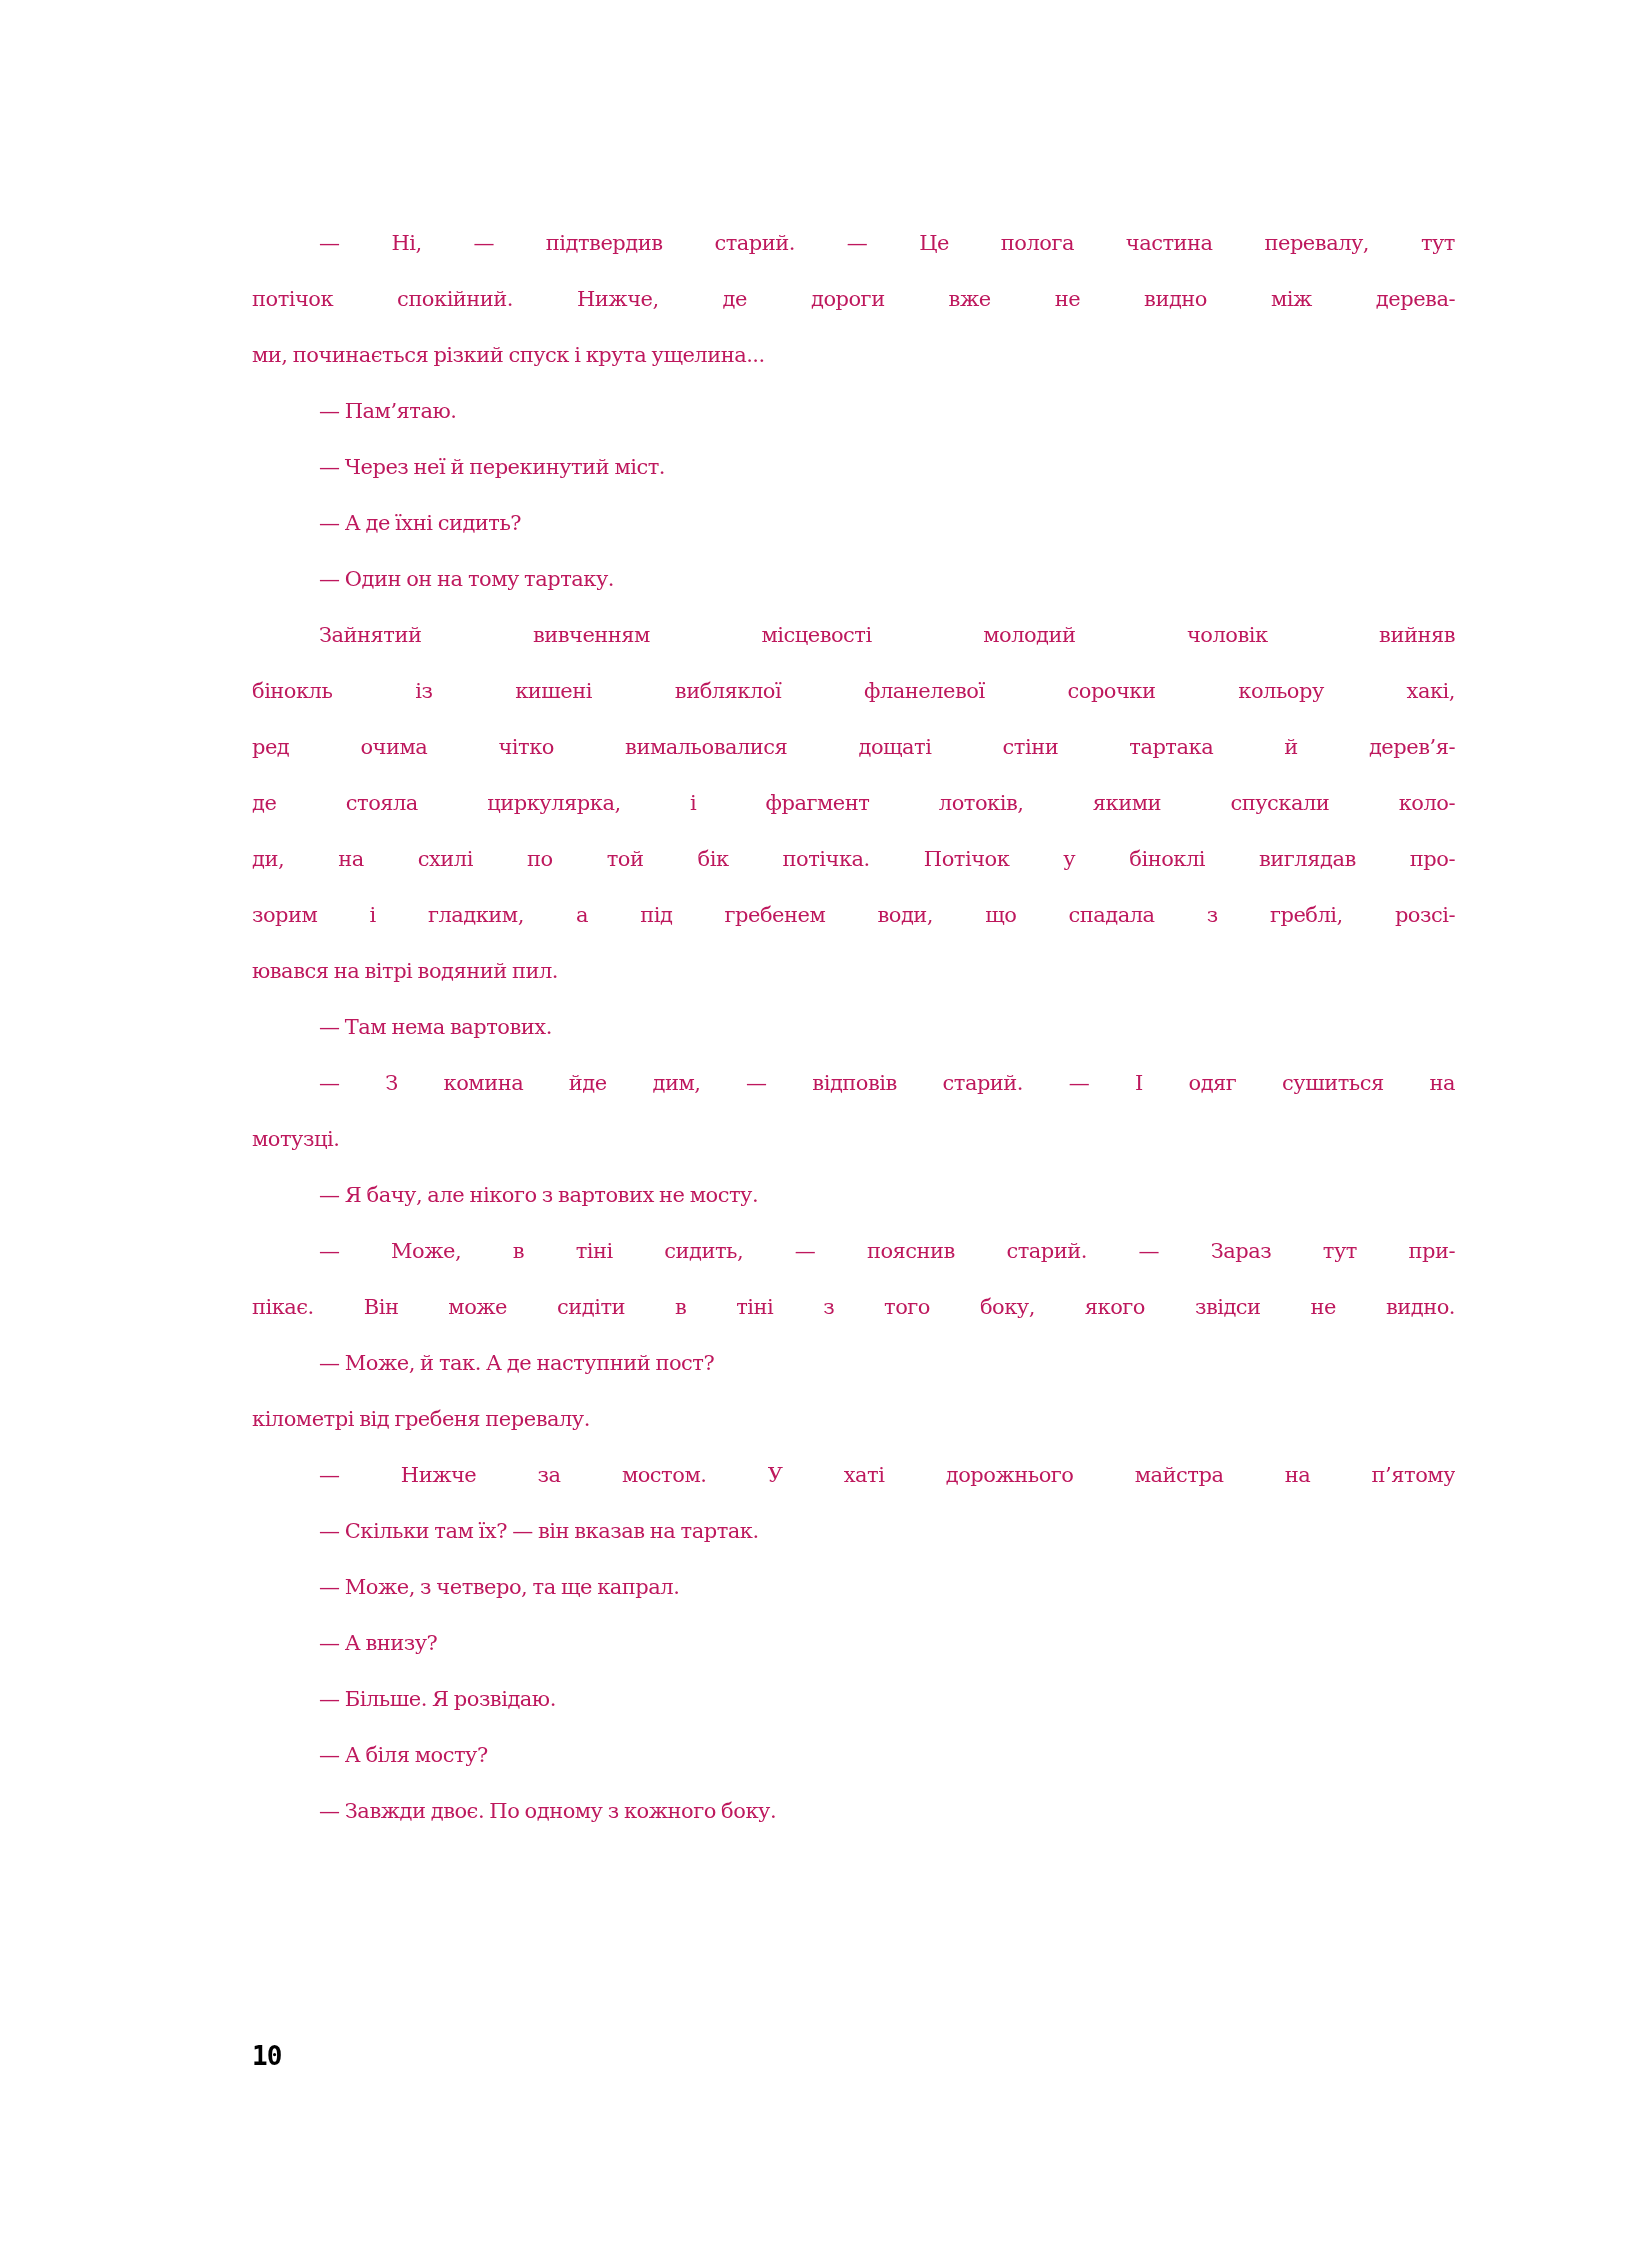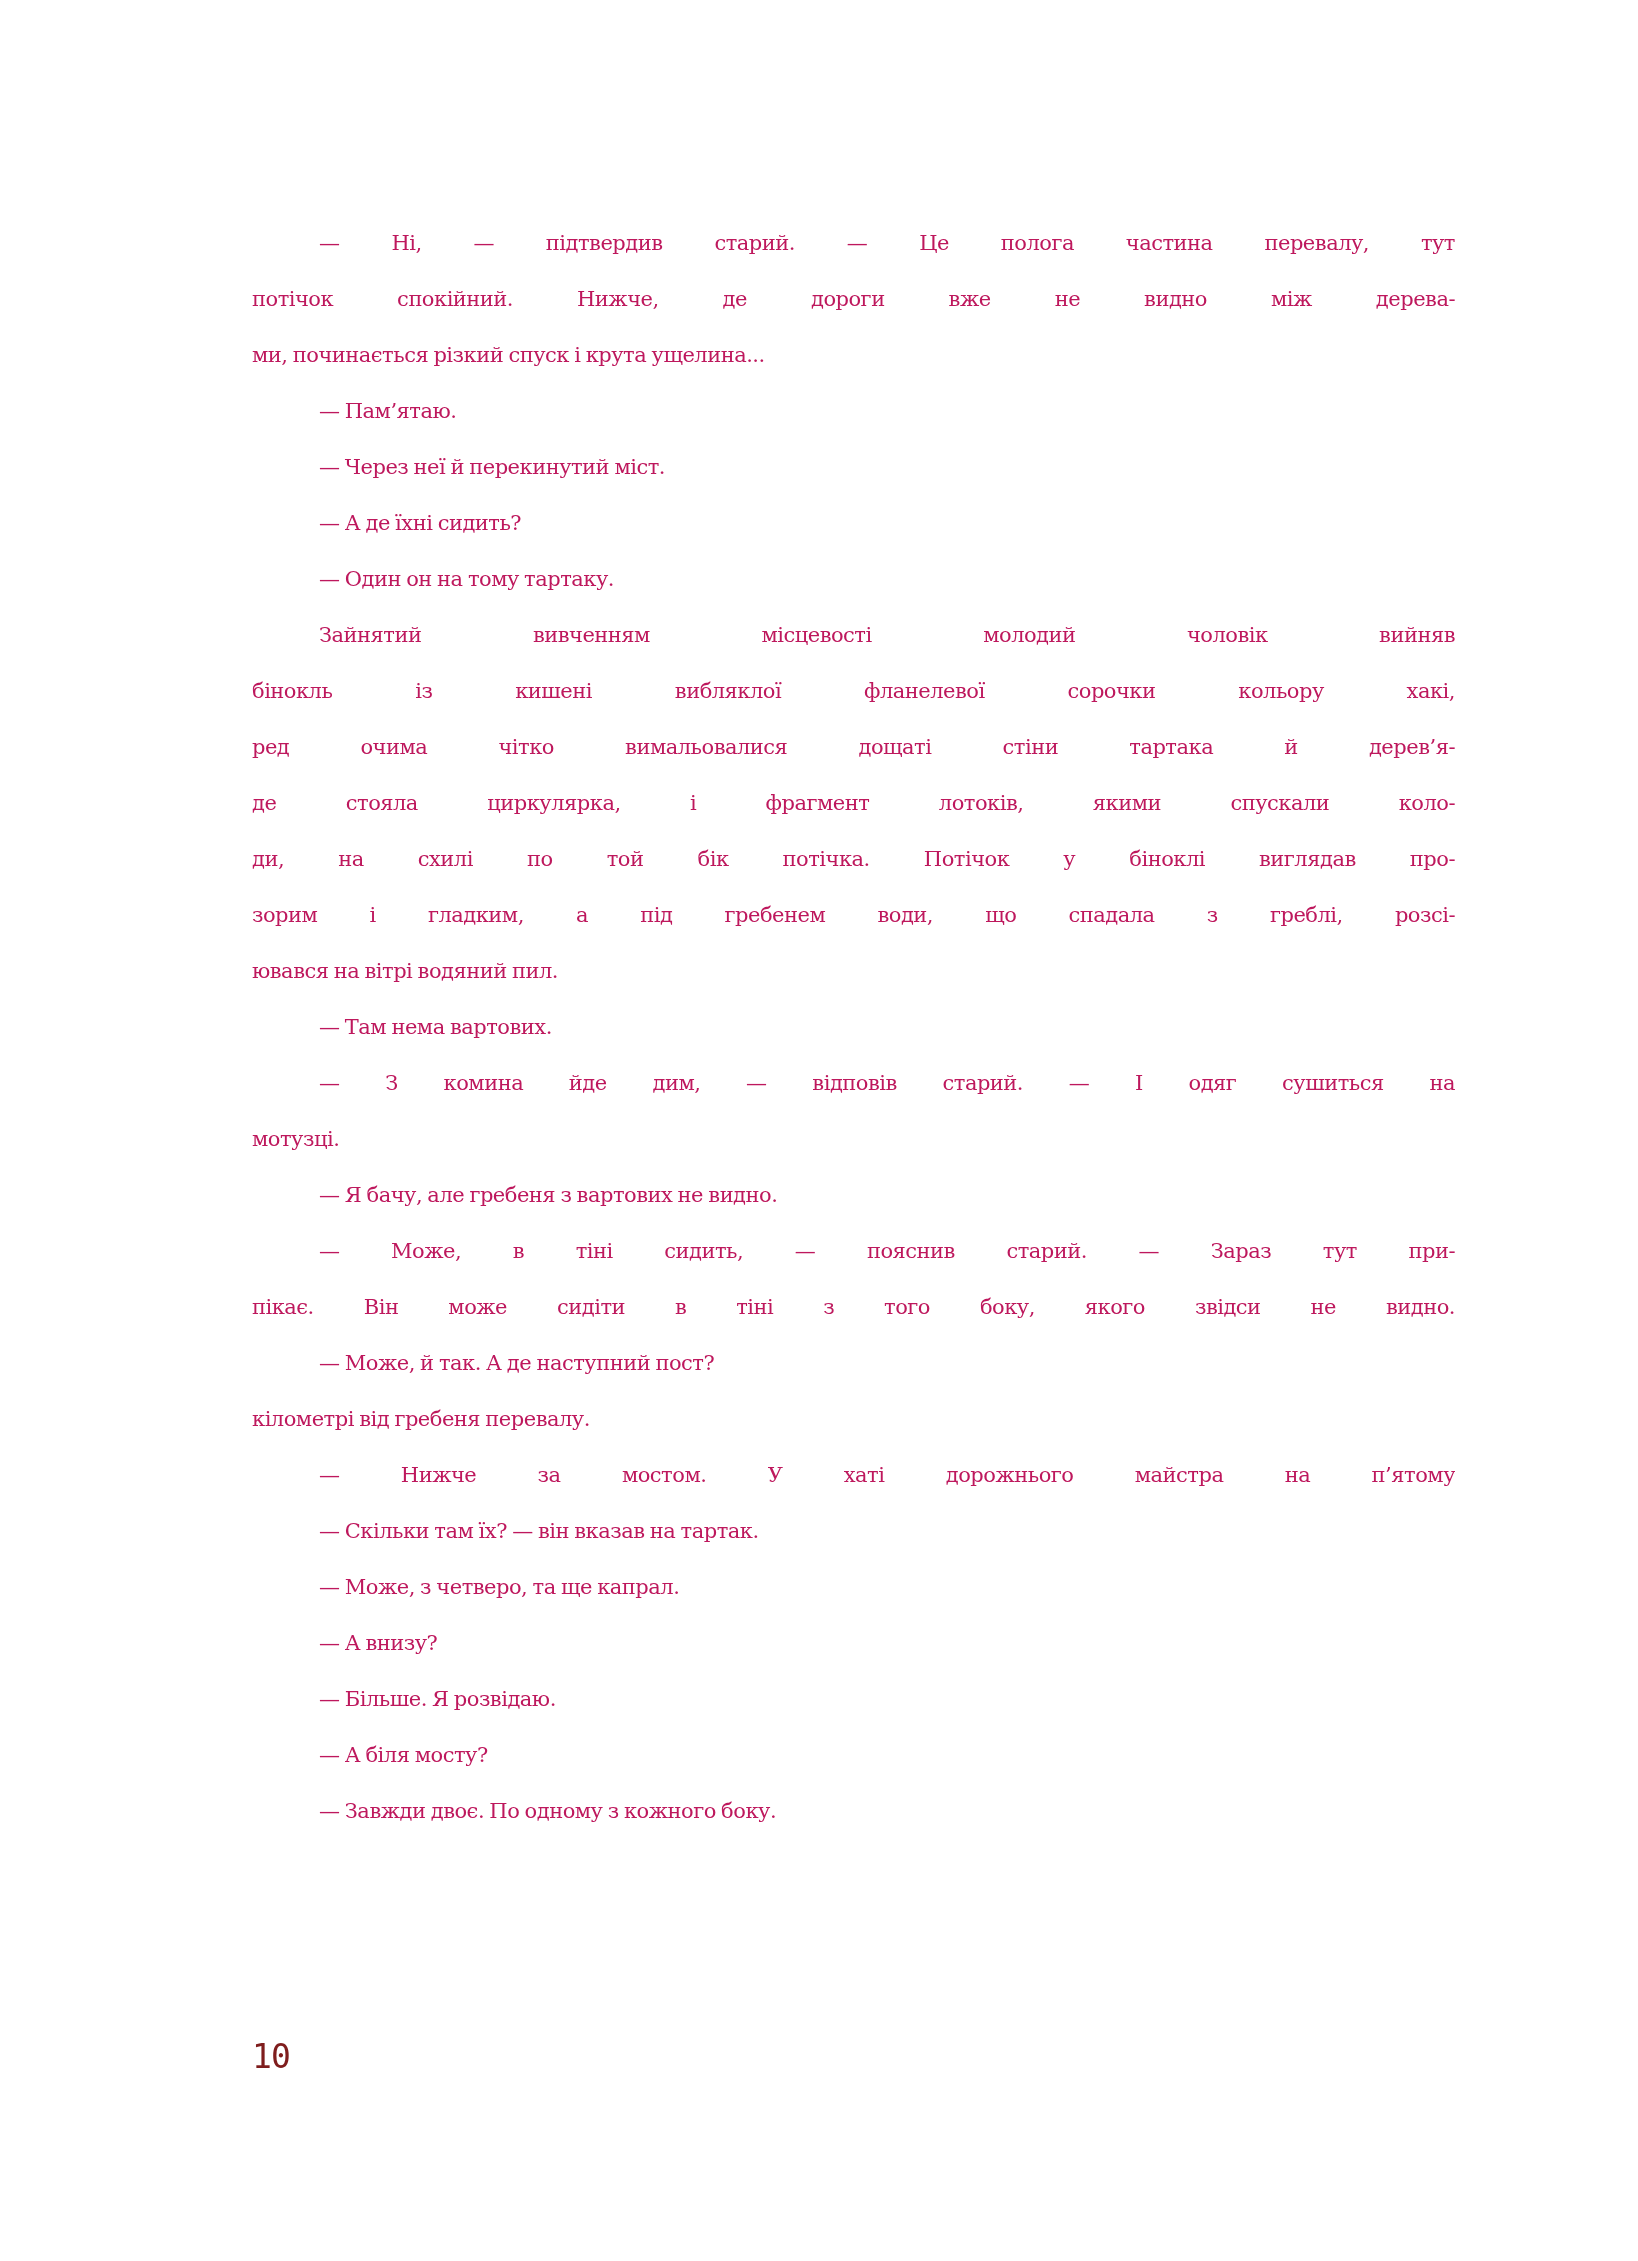--- a/index.html
+++ b/index.html
@@ -49,24 +49,25 @@
       padding-left: 67px;
     }
     .line.justify.indent {
       width: 1136px;
     }
     .page-number {
       position: absolute;
       left: 252px;
       top: 2041px;
       font-family: "DejaVu Sans Mono", "Liberation Mono", monospace;
-      font-size: 33px;
+      font-size: 26px;
       line-height: 31px;
-      color: #7f1d1d;
+      color: #000000;
       letter-spacing: -0.9px;
+      font-weight: bold;
     }
   </style>
 </head>
 <body>
 
 <div class="page">
   <div class="text-block">
     <span class="line indent justify">— Ні, — підтвердив старий. — Це полога частина перевалу, тут</span>
     <span class="line justify">потічок спокійний. Нижче, де дороги вже не видно між дерева-</span>
     <span class="line">ми, починається різкий спуск і крута ущелина...</span>
@@ -77,21 +78,21 @@
     <span class="line indent justify">Зайнятий вивченням місцевості молодий чоловік вийняв</span>
     <span class="line justify">бінокль із кишені вибляклої фланелевої сорочки кольору хакі,</span>
     <span class="line justify">ред очима чітко вимальовалися дощаті стіни тартака й дерев’я-</span>
     <span class="line justify">де стояла циркулярка, і фрагмент лотоків, якими спускали коло-</span>
     <span class="line justify">ди, на схилі по той бік потічка. Потічок у біноклі виглядав про-</span>
     <span class="line justify">зорим і гладким, а під гребенем води, що спадала з греблі, розсі-</span>
     <span class="line">ювався на вітрі водяний пил.</span>
     <span class="line indent">— Там нема вартових.</span>
     <span class="line indent justify">— З комина йде дим, — відповів старий. — І одяг сушиться на</span>
     <span class="line">мотузці.</span>
-    <span class="line indent">— Я бачу, але гребеня з вартових не видно.</span>
+    <span class="line indent">— Я бачу, але нікого з вартових не мосту.</span>
     <span class="line indent justify">— Може, в тіні сидить, — пояснив старий. — Зараз тут при-</span>
     <span class="line justify">пікає. Він може сидіти в тіні з того боку, якого звідси не видно.</span>
     <span class="line indent">— Може, й так. А де наступний пост?</span>
     <span class="line">кілометрі від гребеня перевалу.</span>
     <span class="line indent justify">— Нижче за мостом. У хаті дорожнього майстра на п’ятому</span>
     <span class="line indent">— Скільки там їх? — він вказав на тартак.</span>
     <span class="line indent">— Може, з четверо, та ще капрал.</span>
     <span class="line indent">— А внизу?</span>
     <span class="line indent">— Більше. Я розвідаю.</span>
     <span class="line indent">— А біля мосту?</span>

